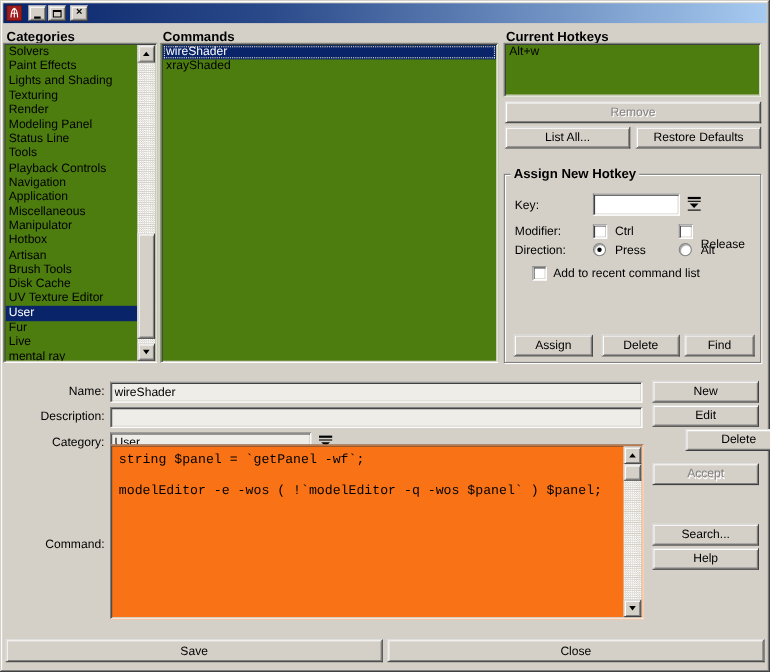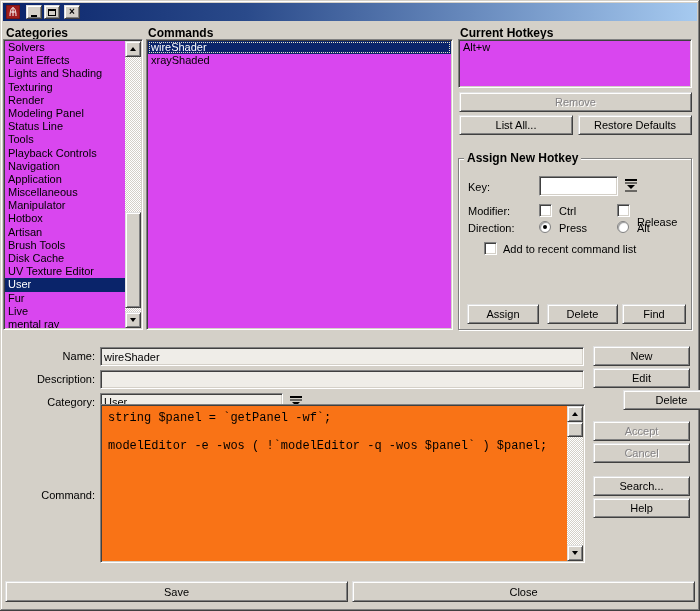--- a/index.html
+++ b/index.html
@@ -29,21 +29,21 @@
   .sunken { border:1px solid; border-color:#808080 #ffffff #ffffff #808080;
     box-shadow: inset 1px 1px 0 #404040, inset -1px -1px 0 #d4d0c8; }
   .btn { position:absolute; display:flex; align-items:center; justify-content:center;
     background:#d4d0c8; border:1px solid; border-color:#dfdfdf #404040 #404040 #dfdfdf;
     box-shadow: inset 1px 1px 0 #ffffff, inset -1px -1px 0 #808080;
     font-size:11px; white-space:nowrap; user-select:none; }
   .btn.disabled { color:#848284; text-shadow:1px 1px 0 #ffffff; }
 
   .section-label { position:absolute; font-weight:bold; font-size:12px; white-space:nowrap; }
 
-  .listbox { position:absolute; background:#d946ef; overflow:hidden; }
+  .listbox { position:absolute; background:#4d7c0f; overflow:hidden; }
   .list-item { height:13.2px; line-height:13.2px; padding-left:3px; white-space:nowrap;
     overflow:hidden; font-size:11px; }
   .list-item.selected { background:#0a246a; color:#ffffff; }
   #commands-listbox .list-item.selected { outline:1px dotted #e8e4c8; outline-offset:-2px; }
 
   
   .scrollbar { position:absolute; top:1px; right:1px; bottom:1px; width:16px;
     background:#d4d0c8; }
   .sb-track { position:absolute; left:0; right:0; top:16px; bottom:16px;
     background-image: conic-gradient(#ffffff 25%, #d4d0c8 0 50%, #ffffff 0 75%, #d4d0c8 0);
@@ -268,23 +268,20 @@
   </div>
   <div class="btn" style="left:593px; top:368px; width:97px; height:20px;">
     <span>Edit</span>
   </div>
   <div class="btn" style="left:623px; top:390px; width:97px; height:20px;">
     <span>Delete</span>
   </div>
   <div class="btn disabled" style="left:593px; top:421px; width:97px; height:20px;">
     <span>Accept</span>
   </div>
-  <div class="btn disabled" style="left:593px; top:443px; width:97px; height:20px;">
-    <span>Cancel</span>
-  </div>
   <div class="btn" style="left:593px; top:476px; width:97px; height:20px;">
     <span>Search...</span>
   </div>
   <div class="btn" style="left:593px; top:498px; width:97px; height:20px;">
     <span>Help</span>
   </div>
 
   <div class="btn" style="left:5px; top:581px; width:343px; height:21px;">
     <span>Save</span>
   </div>

